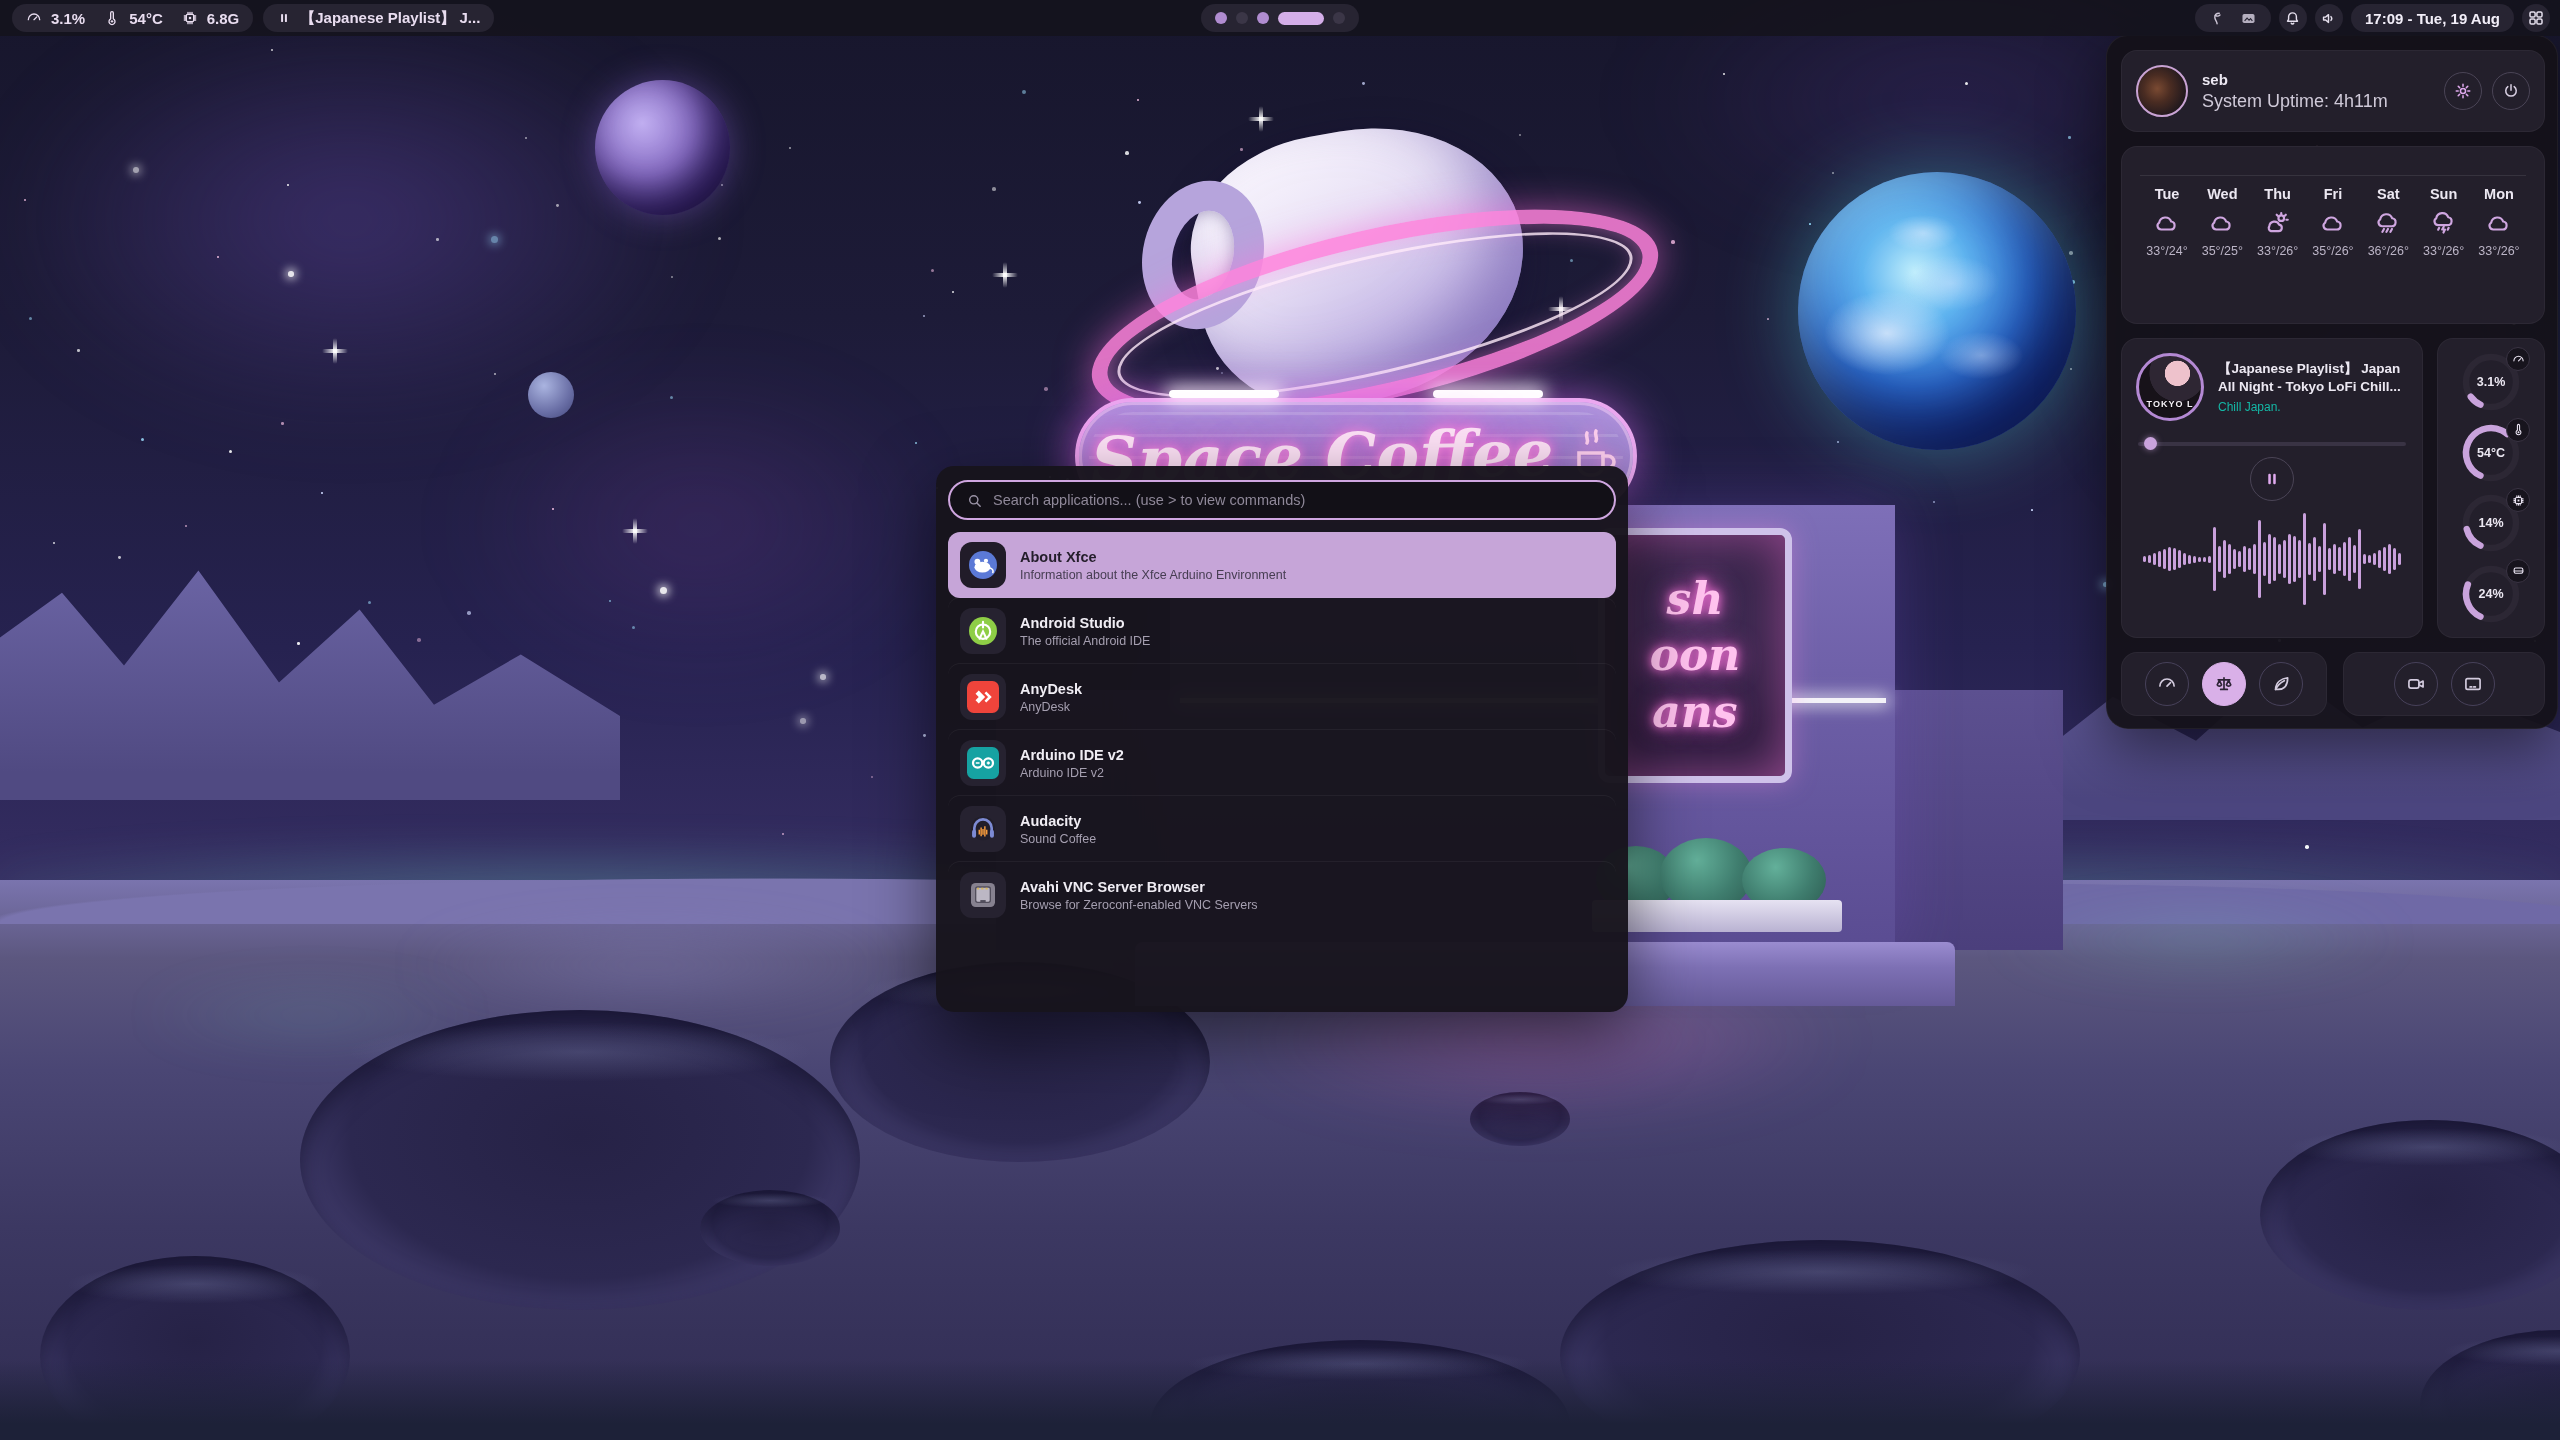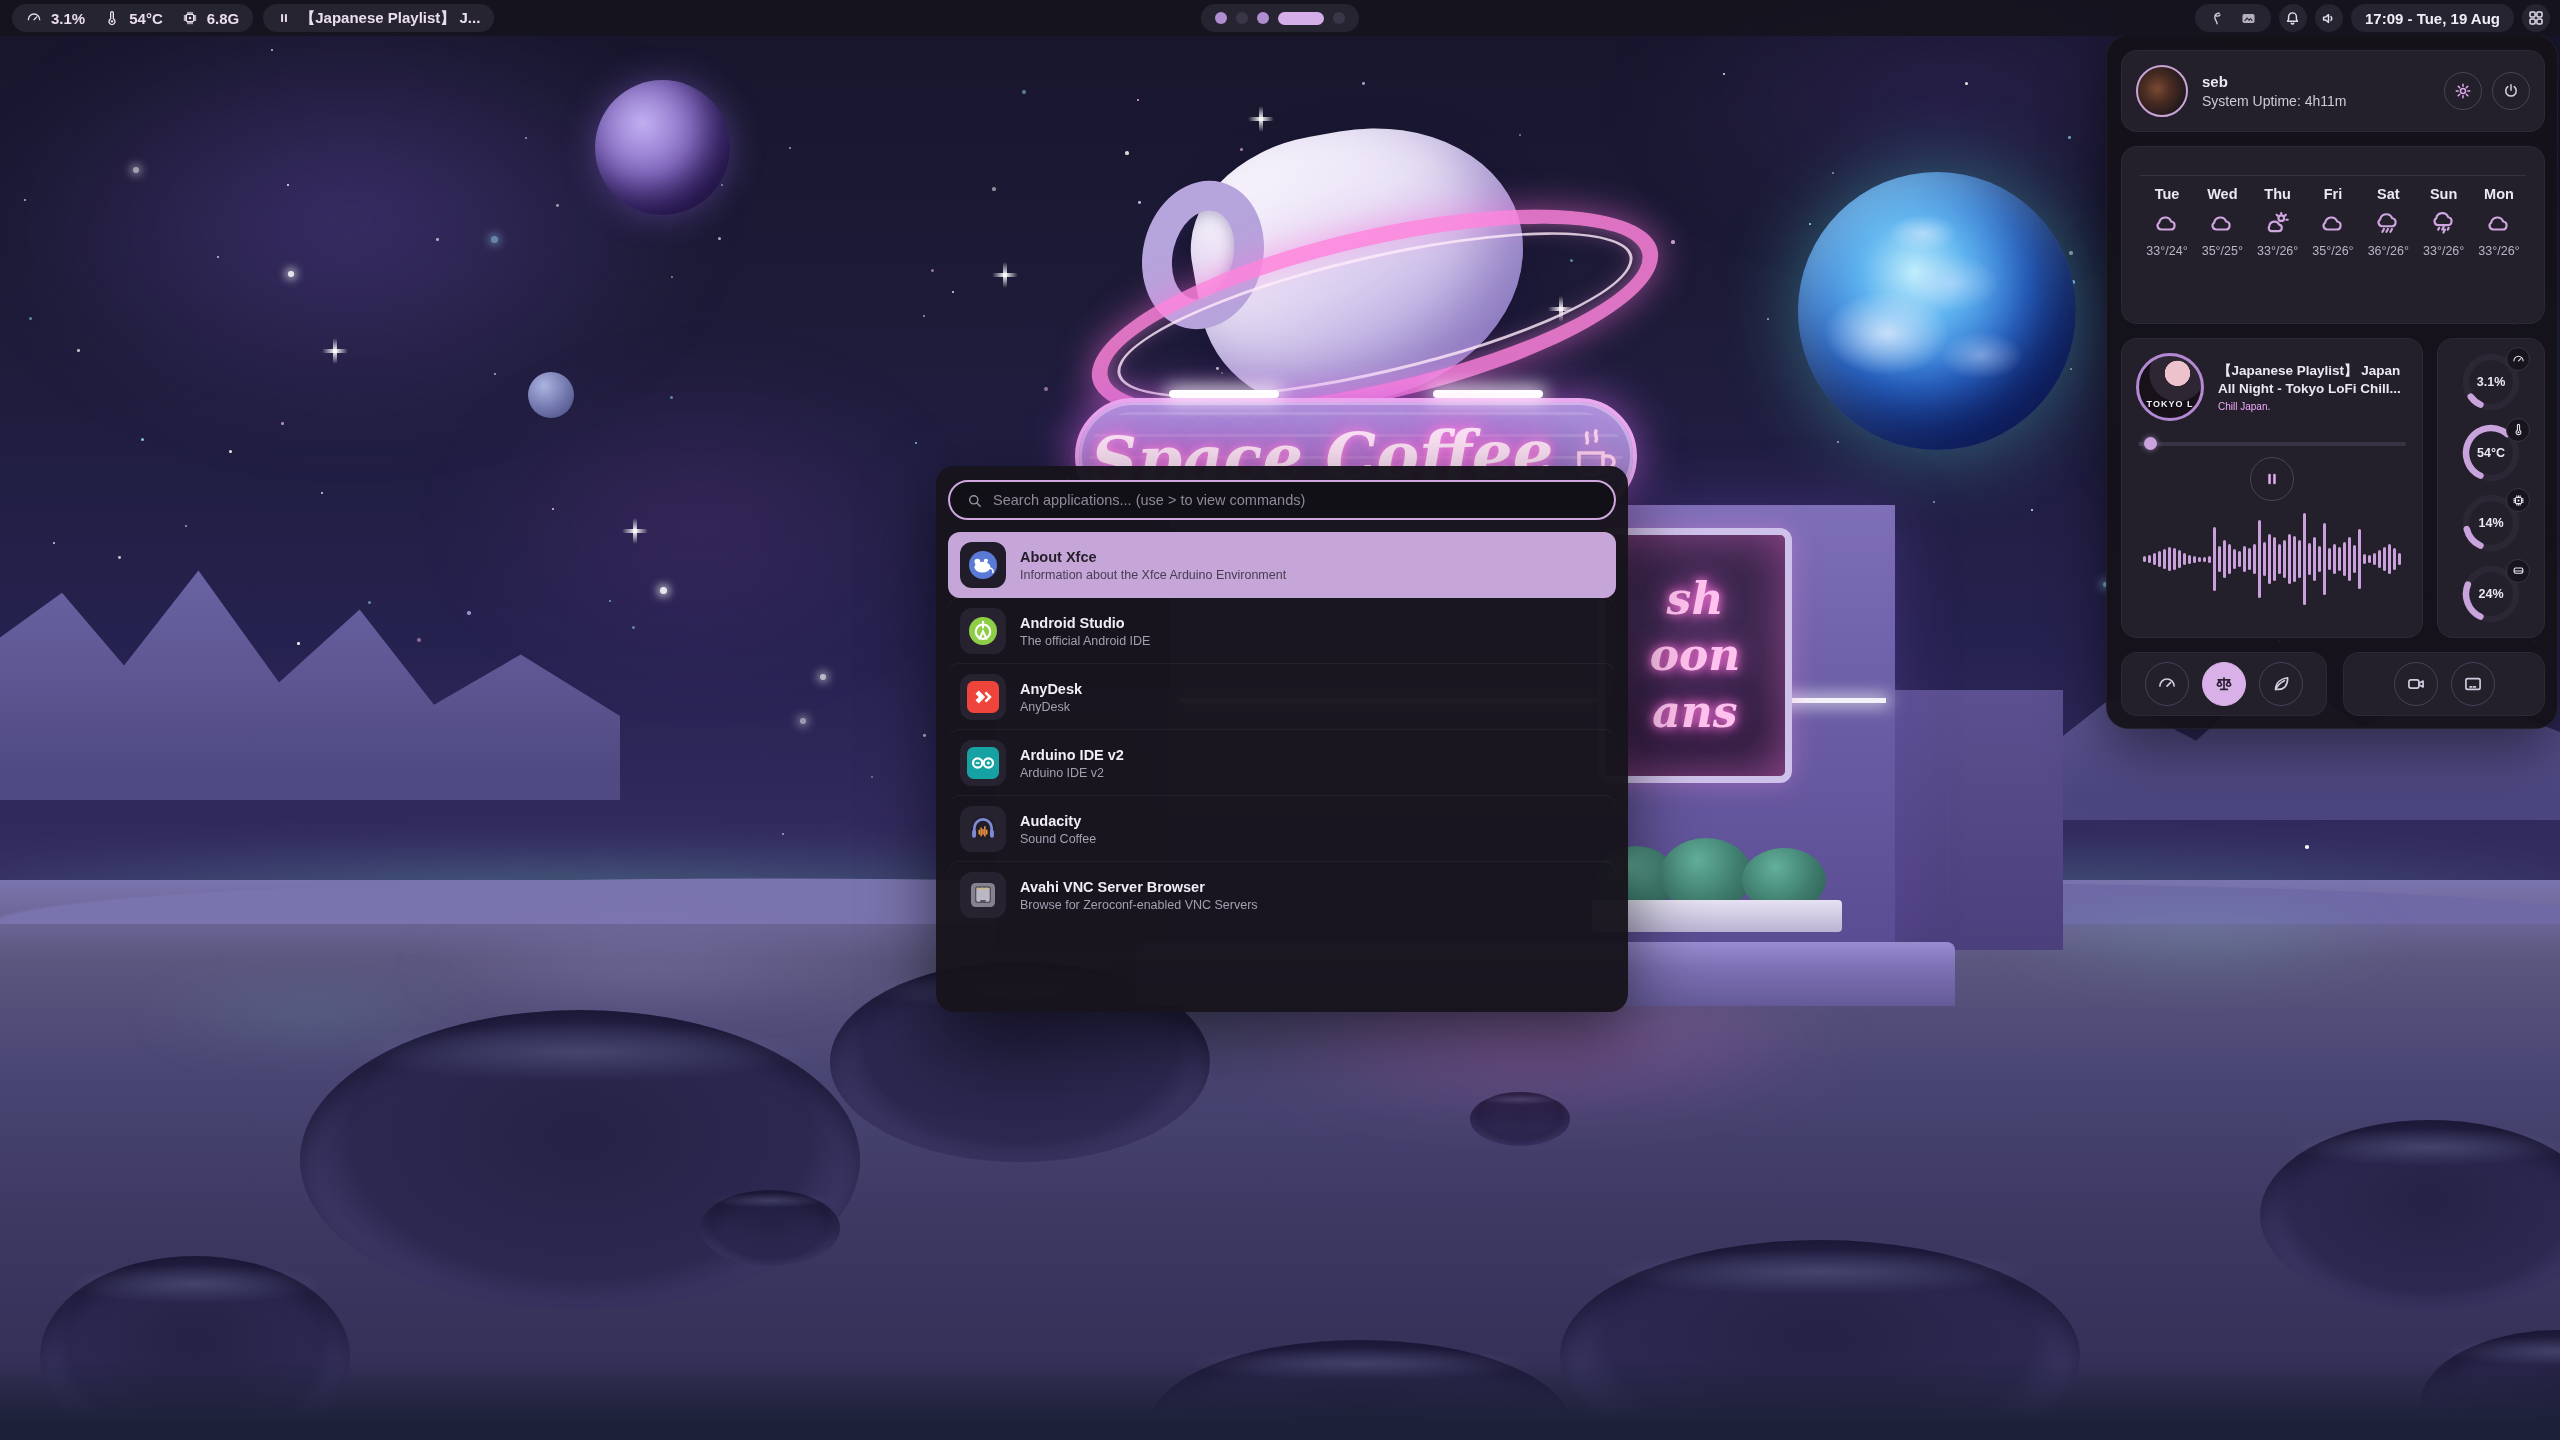--- a/index.html
+++ b/index.html
@@ -141,21 +141,21 @@
   .app-item.selected .app-sub { color:#463d52; }
 
   
   #side-panel { position:absolute; left:2106px; top:35px; width:452px; height:694px; border-radius:22px;
     background:rgba(20,17,24,.94); border:1px solid rgba(255,255,255,.05); box-shadow:0 20px 60px rgba(0,0,0,.5); z-index:40; }
   .card { position:absolute; background:#231f2b; border:1px solid rgba(255,255,255,.045); border-radius:16px; }
   #user-card { left:14px; top:14px; width:424px; height:82px; display:flex; align-items:center; gap:14px; padding:0 14px; }
   #avatar { width:52px; height:52px; border-radius:50%; border:2.5px solid #c9a3d4; flex:none;
     background:radial-gradient(circle at 40% 45%, #7a4a32 0%, #4a2c22 35%, #241a1e 70%, #15101a 100%); }
   #user-name { font-size:15px; font-weight:700; }
-  #user-uptime { font-size:14px; color:#cfc9d8; margin-top:3px; }
+  #user-uptime { font-size:18px; color:#cfc9d8; margin-top:3px; }
   #user-actions { margin-left:auto; display:flex; gap:10px; }
   .round-btn { width:38px; height:38px; border-radius:50%; border:1.5px solid #4a4456; display:flex; align-items:center; justify-content:center;
     color:#d8cfe2; background:transparent; }
   .round-btn.accent { color:#dfa9ee; }
 
   #weather-card { left:14px; top:110px; width:424px; height:178px; padding:16px 18px 10px; }
   #weather-head { display:flex; align-items:center; gap:14px; }
   #weather-city { font-size:21px; font-weight:700; line-height:1.1; }
   #weather-temp-row { display:flex; align-items:baseline; gap:8px; }
   #weather-temp { font-size:23px; font-weight:700; }
@@ -167,21 +167,21 @@
   .fc-icon { color:#cfa6e0; height:28px; display:flex; align-items:center; }
   .fc-temps { font-size:12.5px; color:#bbb4c6; }
 
   #music-card { left:14px; top:302px; width:302px; height:300px; padding:14px; }
   #music-top { display:flex; gap:14px; align-items:center; }
   #album-art { width:68px; height:68px; border-radius:50%; border:3px solid #b489d4; flex:none; position:relative; overflow:hidden;
     background:radial-gradient(circle at 62% 28%, #eec2cc 0 21%, #2e2633 22% 47%, #171219 48% 100%); }
   #album-art .art-caption { position:absolute; left:0; right:0; bottom:9px; text-align:center; font-size:9px; font-weight:800;
     color:#f4f0f6; letter-spacing:1px; text-shadow:0 1px 2px #000; }
   #track-title { font-size:13.5px; font-weight:700; line-height:1.3; display:-webkit-box; -webkit-line-clamp:2; -webkit-box-orient:vertical; overflow:hidden; }
-  #track-sub { font-size:10px; color:#f0abfc; margin-top:4px; }
+  #track-sub { font-size:12px; color:#14b8a6; margin-top:4px; }
   #progress-row { position:relative; margin-top:16px; height:12px; }
   #progress-track { position:absolute; left:2px; right:2px; top:5px; height:4px; border-radius:2px; background:#393344; }
   #progress-knob { position:absolute; top:0; width:13px; height:13px; border-radius:50%; background:#c9a3dc; box-shadow:0 0 6px rgba(200,160,220,.6); }
   #pause-row { display:flex; justify-content:center; margin-top:8px; }
   #pause-btn { width:44px; height:44px; border-radius:50%; border:1.5px solid #4a4456; display:flex; align-items:center; justify-content:center; color:#dfa9ee; background:transparent; }
   #visualizer { display:flex; align-items:center; justify-content:center; gap:2px; height:100px; margin-top:8px; }
   .vbar { width:3px; border-radius:2px; background:#c9a0dc; flex:none; }
 
   #gauges-card { left:330px; top:302px; width:108px; height:300px; display:flex; flex-direction:column; align-items:center; justify-content:space-between; padding:12px 0; }
   .gauge { position:relative; width:62px; height:62px; }

